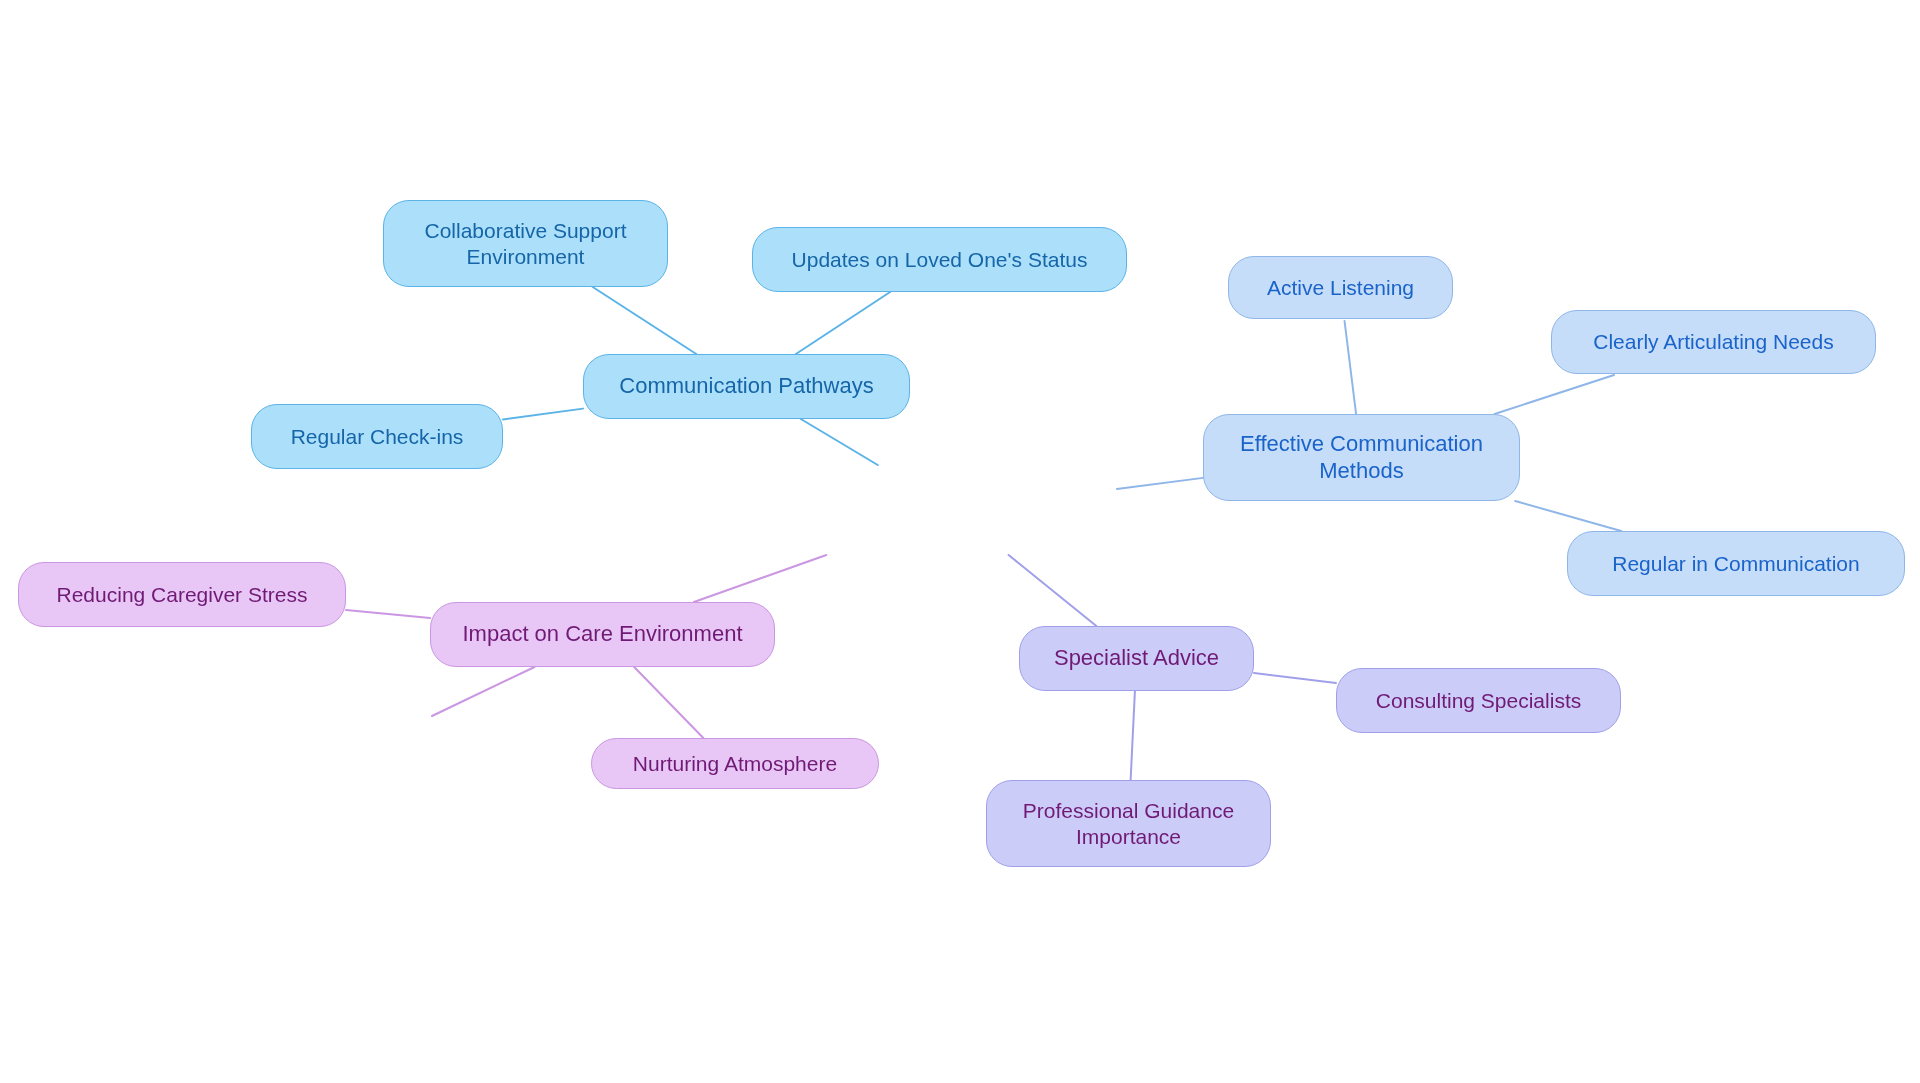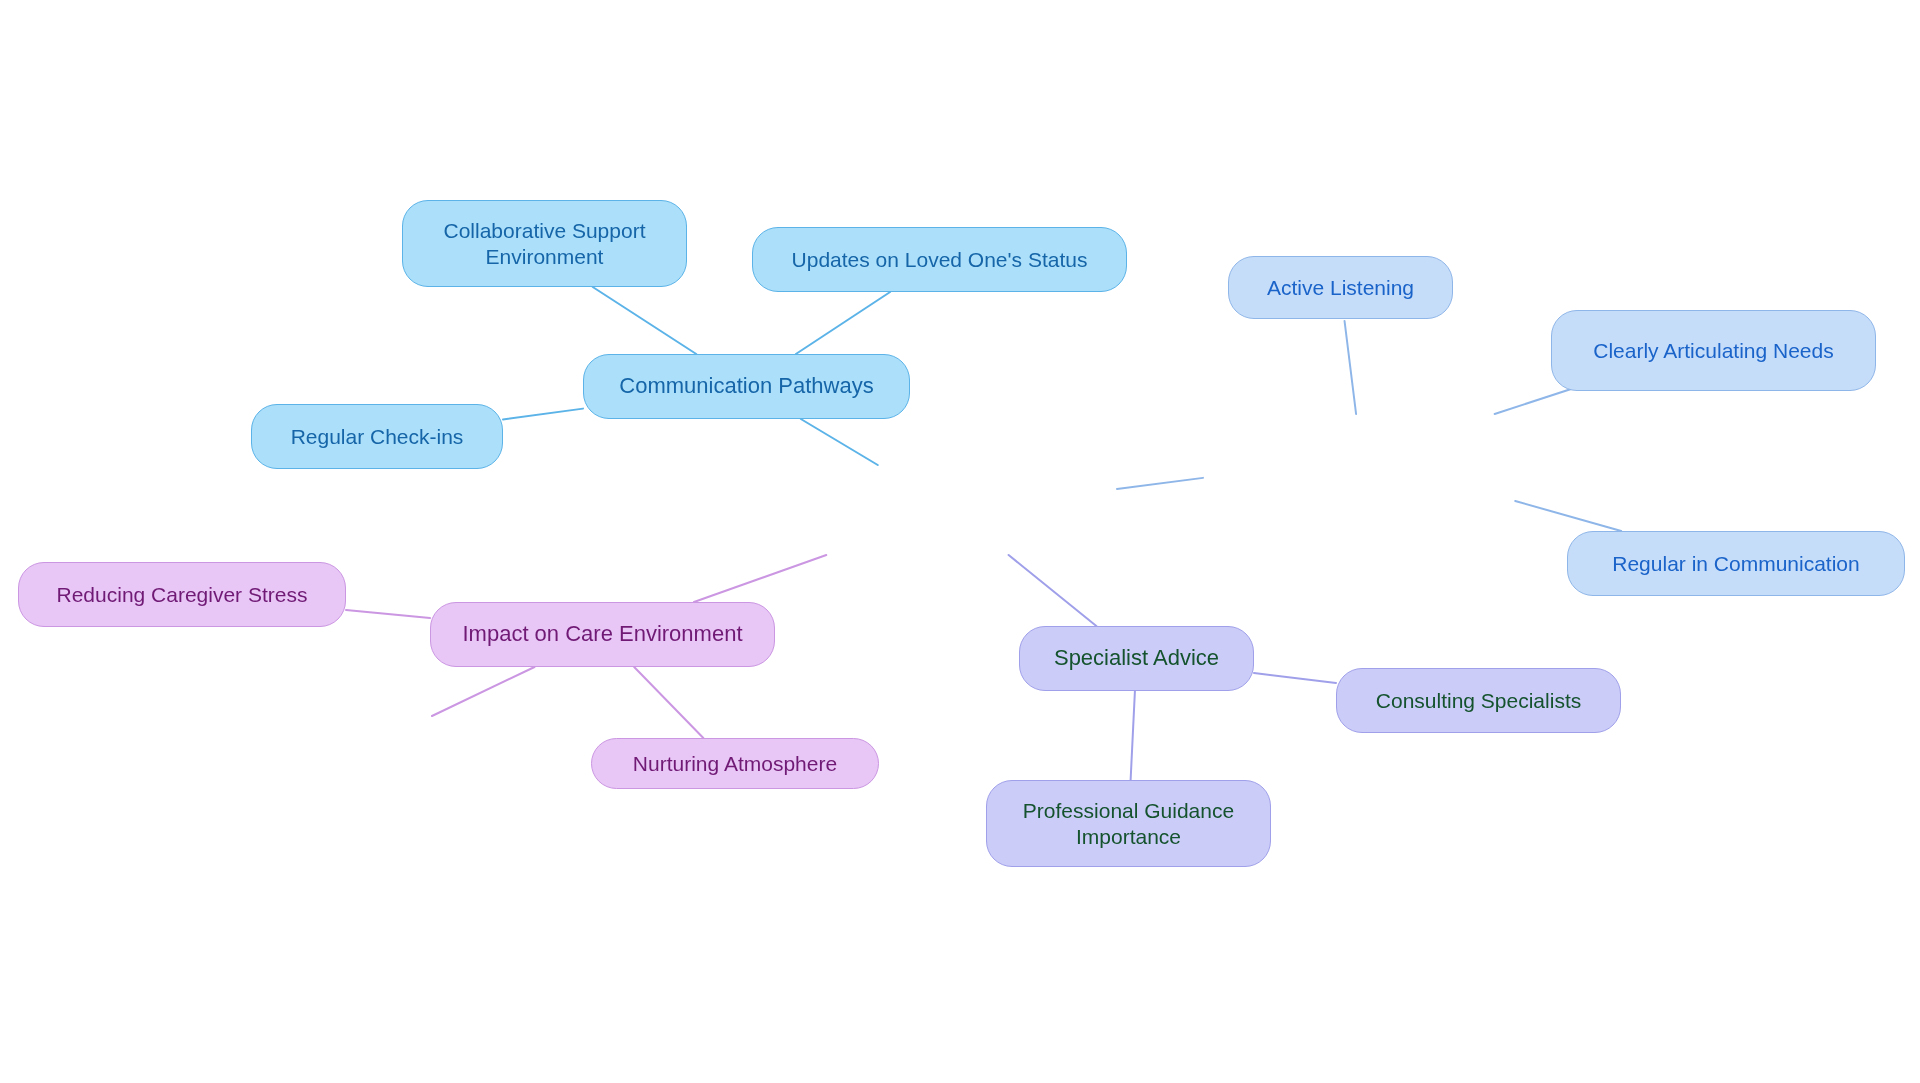--- a/index.html
+++ b/index.html
@@ -51,21 +51,21 @@
     color: #1565a8;
   }
   .node.paleblue {
     background: #c6ddfa;
     border-color: #8fb6e8;
     color: #1a63c9;
   }
   .node.lavender {
     background: #ccccf9;
     border-color: #a0a0ea;
-    color: #14532d;
+    color: #701a75;
   }
   .node.pink {
     background: #e8c7f6;
     border-color: #cb96e2;
     color: #701a75;
   }
   .node.branch {
     font-size: 22px;
   }
   .node.leaf {
@@ -91,31 +91,33 @@
       <line x1="1134.92" y1="691.00" x2="1130.61" y2="780.00" stroke="#a0a0ea" stroke-width="2" stroke-linecap="round"></line>
       <line x1="826.31" y1="555.00" x2="694.00" y2="602.00" stroke="#cb96e2" stroke-width="2" stroke-linecap="round"></line>
       <line x1="430.00" y1="618.09" x2="346.00" y2="610.10" stroke="#cb96e2" stroke-width="2" stroke-linecap="round"></line>
       <line x1="534.51" y1="667.00" x2="431.99" y2="716.00" stroke="#cb96e2" stroke-width="2" stroke-linecap="round"></line>
       <line x1="634.16" y1="667.00" x2="703.34" y2="738.00" stroke="#cb96e2" stroke-width="2" stroke-linecap="round"></line>
     </svg>
 
 
   <div class="node cyan branch" style="left:583px; top:354px; width:327px; height:65px;">Communication Pathways</div>
 
-  <div class="node cyan leaf" style="left:383px; top:200px; width:285px; height:87px;margin-left:19px;">Collaborative Support
+  <div class="node cyan leaf" style="left:383px; top:200px; width:285px; height:87px;">Collaborative Support
 Environment</div>
 
   <div class="node cyan leaf" style="left:752px; top:227px; width:375px; height:65px;">Updates on Loved One's Status</div>
 
   <div class="node cyan leaf" style="left:251px; top:404px; width:252px; height:65px;">Regular Check-ins</div>
 
+  <div class="node paleblue branch" style="left:1203px; top:414px; width:317px; height:87px;">Effective Communication
+Methods</div>
 
   <div class="node paleblue leaf" style="left:1228px; top:256px; width:225px; height:63px;">Active Listening</div>
 
-  <div class="node paleblue leaf" style="left:1551px; top:310px; width:325px; height:81px;">Clearly Articulating Needs</div>
+  <div class="node paleblue leaf" style="left:1551px; top:310px; width:325px; height:64px;">Clearly Articulating Needs</div>
 
   <div class="node paleblue leaf" style="left:1567px; top:531px; width:338px; height:65px;">Regular in Communication</div>
 
   <div class="node lavender branch" style="left:1019px; top:626px; width:235px; height:65px;">Specialist Advice</div>
 
   <div class="node lavender leaf" style="left:1336px; top:668px; width:285px; height:65px;">Consulting Specialists</div>
 
   <div class="node pink branch" style="left:430px; top:602px; width:345px; height:65px;">Impact on Care Environment</div>
 
   <div class="node lavender leaf" style="left:986px; top:780px; width:285px; height:87px;">Professional Guidance

